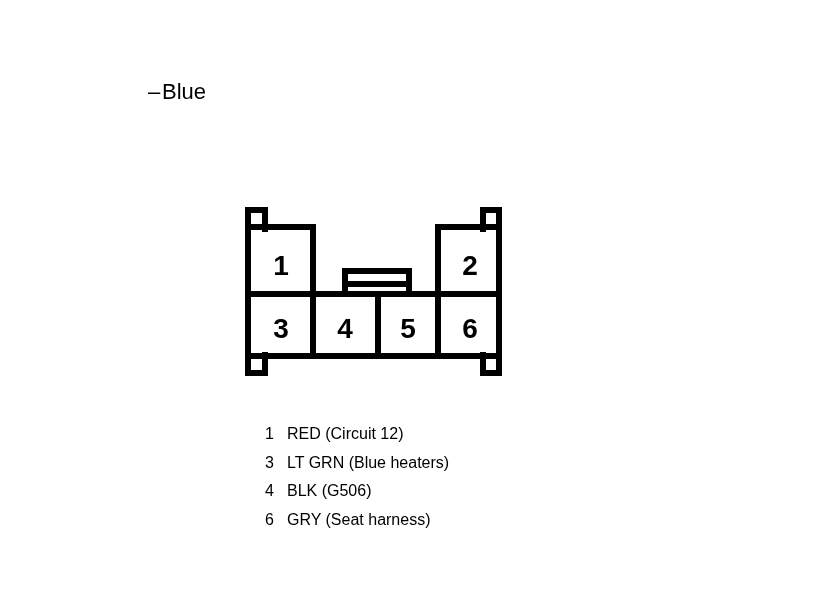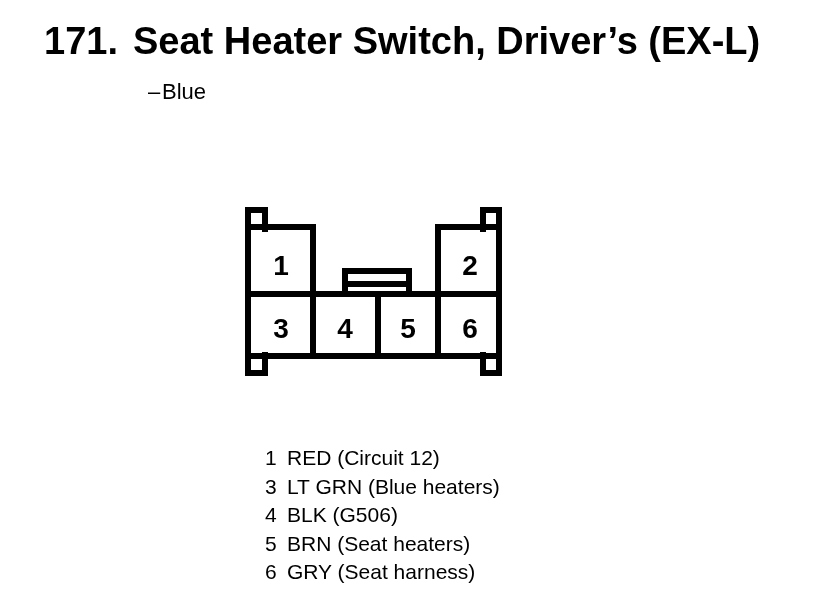--- a/index.html
+++ b/index.html
@@ -57,38 +57,35 @@
     fill: #000000;
     stroke: none;
     font-family: "Liberation Sans", sans-serif;
     font-size: 28px;
     font-weight: bold;
     text-anchor: middle;
   }
   .legend {
     position: absolute;
     left: 265px;
-    top: 444px;
-    font-size: 21px;
+    top: 420px;
+    font-size: 16px;
     line-height: 28.5px;
     white-space: nowrap;
   }
   .pin-num {
     display: inline-block;
     width: 22px;
   }
 </style>
 </head>
 <body>
 
 <div class="page">
 
-  <div class="title">
-    <span class="title-num">171.</span><span class="title-text">Seat Heater Switch, Driver’s (EX-L)</span>
-  </div>
 
   <div class="notes">
     <div class="note-line">
       <span class="dash">–</span><span>Blue</span>
     </div>
   </div>
 
   <svg class="connector-svg" width="274" height="190" viewBox="238 196 274 190" xmlns="http://www.w3.org/2000/svg">
 
     <path d="M 248 232 L 248 210 L 265 210 L 265 232"></path>
@@ -123,20 +120,17 @@
     <div class="legend-row">
       <span class="pin-num">1</span><span class="pin-desc">RED (Circuit 12)</span>
     </div>
     <div class="legend-row">
       <span class="pin-num">3</span><span class="pin-desc">LT GRN (Blue heaters)</span>
     </div>
     <div class="legend-row">
       <span class="pin-num">4</span><span class="pin-desc">BLK (G506)</span>
     </div>
     <div class="legend-row">
-      <span class="pin-num">5</span><span class="pin-desc">BRN (Seat heaters)</span>
-    </div>
-    <div class="legend-row">
       <span class="pin-num">6</span><span class="pin-desc">GRY (Seat harness)</span>
     </div>
   </div>
 
 </div>
 
 </body></html>

